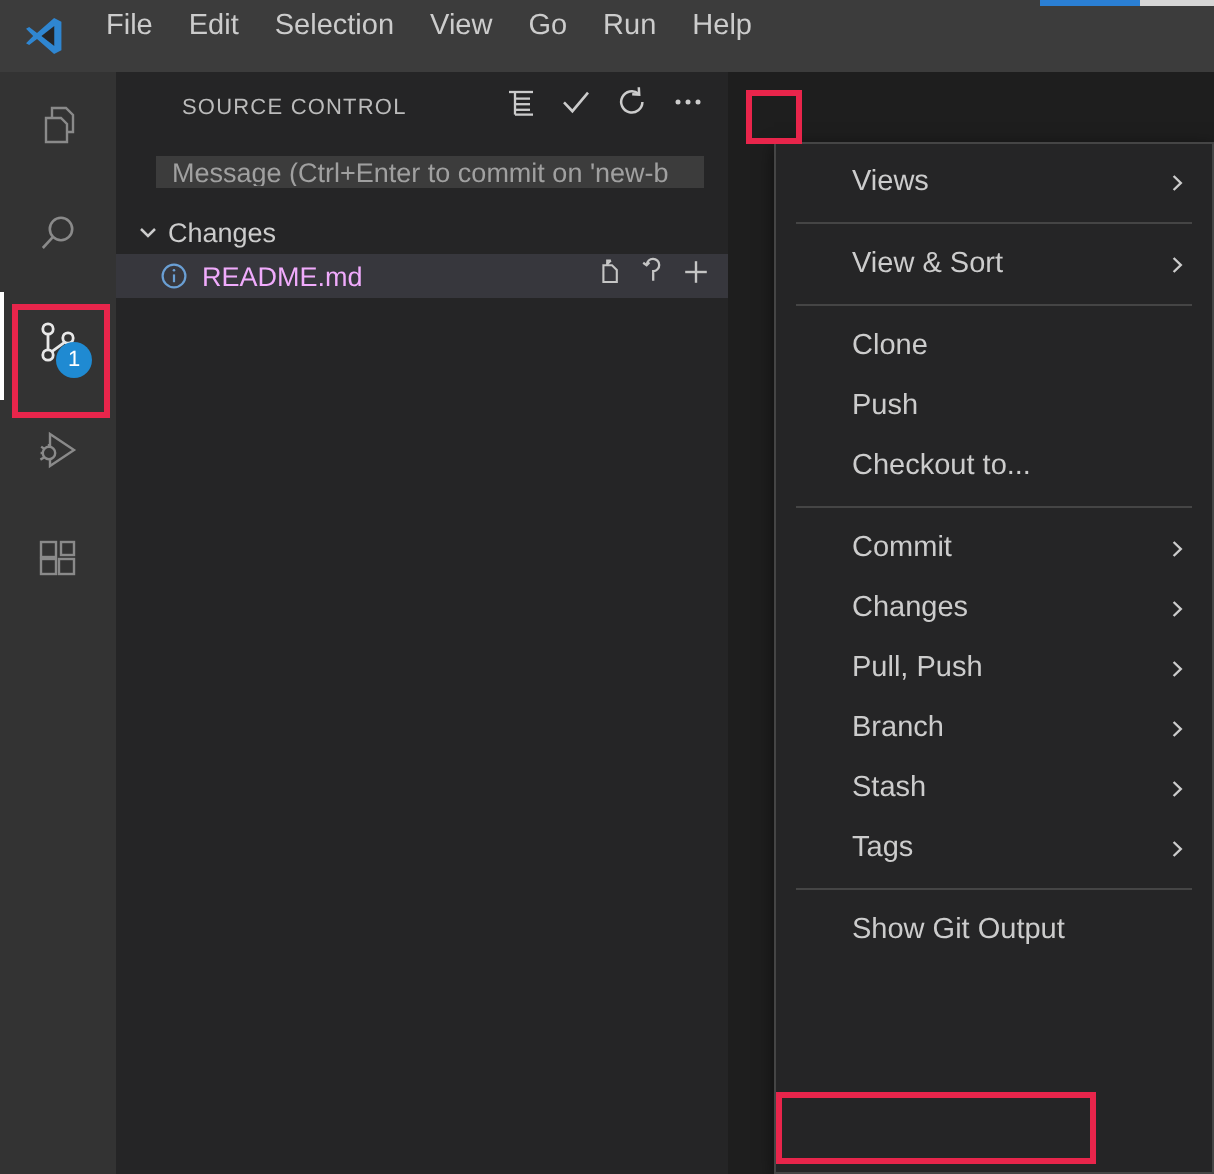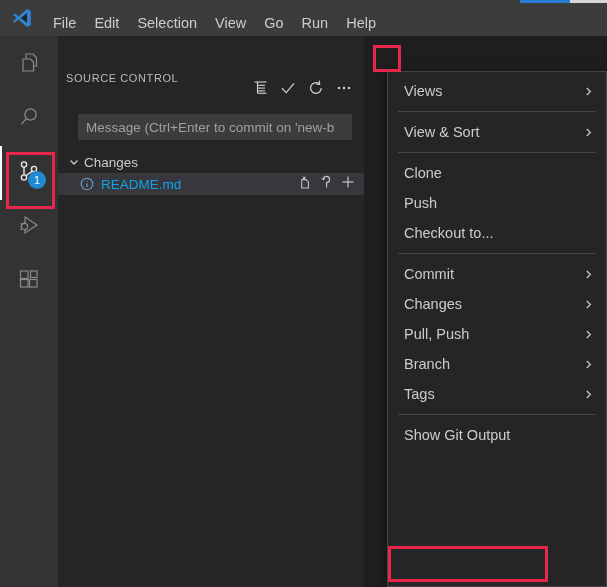--- a/index.html
+++ b/index.html
@@ -15,21 +15,21 @@
   .top-strip { position: absolute; top: 0; left: 0; width: 607px; height: 3px; background: #3c3c3c; z-index: 60; }
   .top-strip .blue { position: absolute; left: 520px; top: 0; width: 50px; height: 3px; background: #2a7fd4; }
   .top-strip .light { position: absolute; left: 570px; top: 0; width: 37px; height: 3px; background: #d6d6d6; }
 
   
   .titlebar {
     position: absolute; top: 0; left: 0; width: 607px; height: 36px;
     background: #3c3c3c; display: flex; align-items: center;
   }
   .vscode-logo { width: 44px; height: 36px; display: flex; align-items: center; justify-content: center; }
-  .menubar { display: flex; align-items: flex-end; height: 36px; }
+  .menubar { display: flex; align-items: flex-start; height: 36px; }
   .menu-item {
     color: #cccccc; font-size: 14.5px; padding: 0 9px; height: 26px;
     line-height: 26px; white-space: nowrap; cursor: default;
   }
 
   
   .activitybar {
     position: absolute; top: 36px; left: 0; width: 58px; height: 551px;
     background: #333333;
   }
@@ -45,62 +45,62 @@
     display: flex; align-items: center; justify-content: center;
     padding: 0 4px; font-family: "Liberation Sans", sans-serif;
   }
 
   
   .sidebar {
     position: absolute; top: 36px; left: 58px; width: 306px; height: 551px;
     background: #252526;
   }
   .sc-header {
-    height: 35px; display: flex; align-items: flex-start;
-    padding-left: 8px; position: relative; margin-top: 36px;
+    height: 35px; display: flex; align-items: center;
+    padding-left: 33px; position: relative;
   }
   .sc-title { color: #bbbbbb; font-size: 11px; letter-spacing: 0.6px; font-weight: normal; }
   .sc-actions { position: absolute; right: 6px; top: 0; height: 35px; display: flex; align-items: center; }
   .sc-action { width: 28px; height: 28px; display: flex; align-items: center; justify-content: center; border-radius: 4px; }
 
   .commit-input {
-    margin: 7px 12px 0 20px; height: 26px; background: #3c3c3c;
+    margin: 7px 12px 0 20px; height: 16px; background: #3c3c3c;
     color: #a0a0a0; font-size: 13.5px; display: flex; align-items: center;
     padding-left: 7px; white-space: nowrap; overflow: hidden;
     border: 1px solid #3c3c3c;
   }
 
   .section-header {
     margin-top: 11px; height: 22px; display: flex; align-items: center;
     padding-left: 8px; color: #cccccc; font-size: 13.5px;
   }
   .chev { width: 16px; height: 16px; display:flex; align-items:center; justify-content:center; margin-right: 2px;}
 
   .res-row {
     height: 22px; display: flex; align-items: center;
     background: #37373d; padding-left: 21px; position: relative;
   }
   .res-icon { width: 16px; height: 16px; margin-right: 6px; display:flex; align-items:center; justify-content:center;}
-  .res-label { color: #0ea5e9; font-size: 13.5px; }
+  .res-label { color: #f0abfc; font-size: 13.5px; }
   .res-actions { position: absolute; right: 6px; top: 0; height: 22px; display: flex; align-items: center; gap: 2px; }
   .res-action { width: 20px; height: 20px; display: flex; align-items: center; justify-content: center; }
 
   
   .editor-area { position: absolute; top: 36px; left: 364px; width: 243px; height: 551px; background: #1e1e1e; }
 
   
   .ctx-menu {
     position: absolute; top: 71px; left: 387px; width: 220px; height: 516px;
     background: #252526; border: 1px solid #454545;
     box-shadow: 0 2px 8px rgba(0,0,0,0.55); padding: 4px 0; z-index: 40;
   }
   .ctx-item {
     height: 30px; display: flex; align-items: center;
     padding: 0 12px 0 16px; color: #cccccc; font-size: 14.5px;
-    position: relative; white-space: nowrap;
+    position: relative; white-space: nowrap; margin-left: 22px;
   }
   .ctx-arrow { margin-left: auto; display: flex; align-items: center; color: #cccccc; }
   .ctx-sep { height: 1px; background: #454545; margin: 5px 10px; }
 
   
   .redbox { position: absolute; border: 3px solid #e8254b; z-index: 80; pointer-events: none; }
   #redbox-scm-icon { left: 6px; top: 152px; width: 49px; height: 57px; }
   #redbox-more { left: 373px; top: 45px; width: 28px; height: 27px; }
   #redbox-showgit { left: 388px; top: 546px; width: 160px; height: 36px; }
 </style>
@@ -355,20 +355,28 @@
     </div>
     <div class="ctx-item">
       <span>Branch</span>
       <span class="ctx-arrow">
         <svg width="11" height="11" viewBox="0 0 11 11" fill="none" stroke="#cccccc" stroke-width="1.2">
             <polyline points="3.8,2 7.4,5.5 3.8,9"></polyline>
           </svg>
       </span>
     </div>
     <div class="ctx-item">
+      <span>Stash</span>
+      <span class="ctx-arrow">
+        <svg width="11" height="11" viewBox="0 0 11 11" fill="none" stroke="#cccccc" stroke-width="1.2">
+            <polyline points="3.8,2 7.4,5.5 3.8,9"></polyline>
+          </svg>
+      </span>
+    </div>
+    <div class="ctx-item">
       <span>Tags</span>
       <span class="ctx-arrow">
         <svg width="11" height="11" viewBox="0 0 11 11" fill="none" stroke="#cccccc" stroke-width="1.2">
             <polyline points="3.8,2 7.4,5.5 3.8,9"></polyline>
           </svg>
       </span>
     </div>
 
     <div class="ctx-sep"></div>
 

